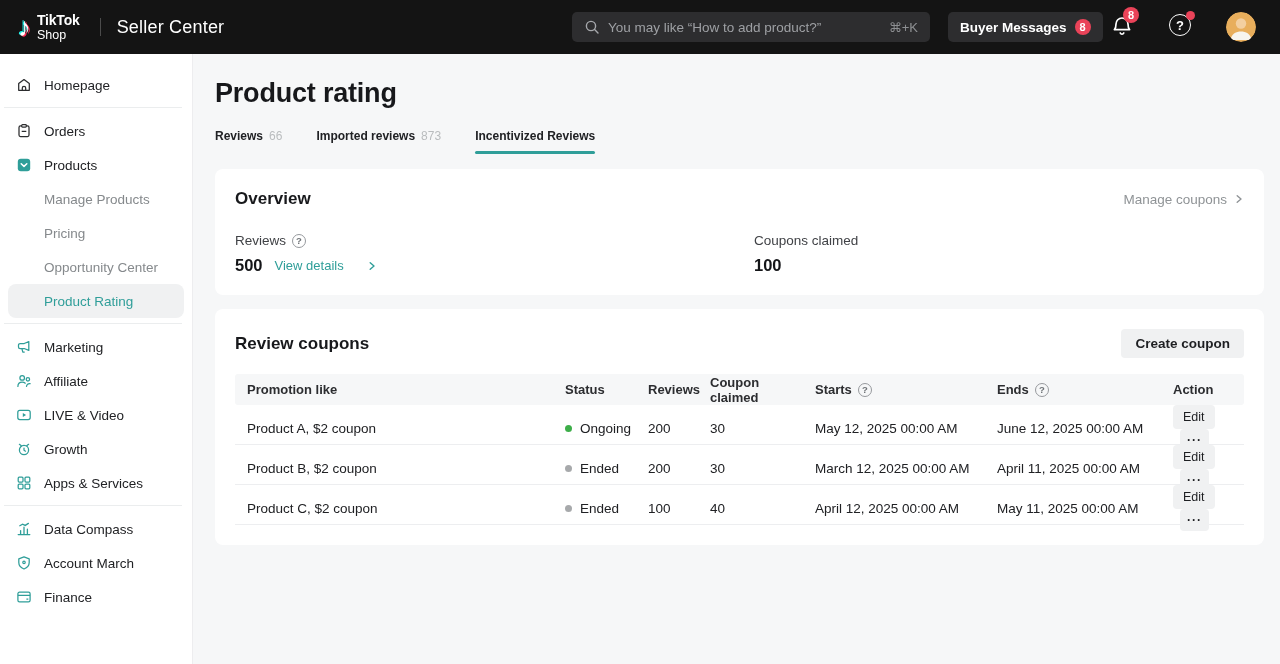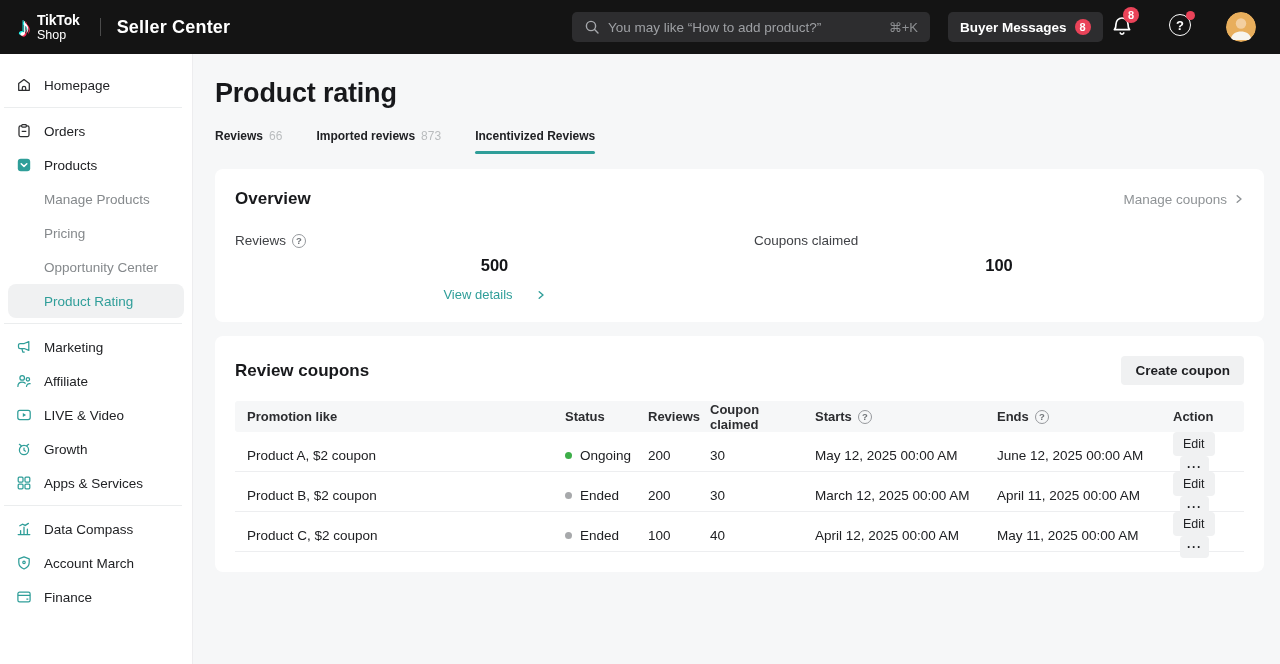--- a/index.html
+++ b/index.html
@@ -18,21 +18,21 @@
 
   
   .topbar{position:absolute;left:0;top:0;width:1280px;height:54px;background:var(--header-bg);}
   .logo-area{position:absolute;left:18px;top:0;height:54px;display:flex;align-items:center;}
   .note{font-size:26px;font-weight:700;color:#fff;line-height:1;
     text-shadow:-1.5px -1px 0 #25F4EE,1.5px 1px 0 #FE2C55;margin-right:6px;}
   .logo-text{display:flex;flex-direction:column;line-height:1;color:#fff;}
   .logo-text .l1{font-size:14px;font-weight:700;letter-spacing:-.2px;}
   .logo-text .l2{font-size:12.5px;font-weight:400;margin-top:2px;}
   .logo-divider{width:1px;height:18px;background:#4b4b4b;margin:0 16px 0 20px;}
-  .app-title{color:#fff;font-size:18px;font-weight:700;letter-spacing:.2px;}
+  .app-title{color:#fff;font-size:18px;font-weight:400;letter-spacing:.2px;}
 
   .searchbar{position:absolute;left:572px;top:12px;width:358px;height:30px;background:#2D2D2F;
     border-radius:5px;display:flex;align-items:center;padding:0 12px;gap:8px;cursor:text;}
   .searchbar .ph{flex:1;font-size:13.5px;color:#9EA0A4;white-space:nowrap;overflow:hidden;}
   .searchbar .kbd{font-size:13px;color:#8E9093;}
 
   .buyer-btn{position:absolute;left:948px;top:12px;height:30px;background:#2D2D2F;border:none;
     border-radius:5px;display:flex;align-items:center;gap:8px;padding:0 12px;cursor:pointer;}
   .buyer-btn .lbl{color:#fff;font-size:13.5px;font-weight:600;}
   .pill-badge{background:var(--red);color:#fff;font-size:11px;font-weight:700;min-width:16px;height:16px;
@@ -77,21 +77,21 @@
   .card{background:var(--card);border-radius:8px;padding:20px;}
   .card.overview{margin-top:15px;}
   .card.coupons{margin-top:14px;}
   .card-head{display:flex;justify-content:space-between;align-items:center;}
   .card-title{font-size:17px;font-weight:700;color:#18191C;}
   .manage-link{display:flex;align-items:center;gap:7px;font-size:13.5px;color:#8F9396;cursor:pointer;}
   .manage-link svg{width:10px;height:10px;color:#8F9396;}
 
   .metrics{display:grid;grid-template-columns:519px 1fr;margin-top:24px;}
   .metric-label{display:flex;align-items:center;gap:6px;font-size:13.5px;color:#404246;}
-  .metric-value-row{display:flex;align-items:center;gap:12px;margin-top:8px;flex-direction:column;}
+  .metric-value-row{display:flex;align-items:center;gap:12px;margin-top:8px;}
   .metric-value{font-size:16.5px;font-weight:700;color:#141518;}
   .view-details{display:flex;align-items:center;gap:23px;font-size:13px;color:var(--teal);cursor:pointer;}
   .view-details svg{width:10px;height:10px;color:var(--teal);}
 
   .qmark{width:14px;height:14px;border:1.2px solid #96999D;border-radius:50%;display:inline-flex;
     align-items:center;justify-content:center;font-size:9.5px;font-weight:700;color:#6E7276;cursor:pointer;flex:none;}
 
   .create-btn{background:#F0F1F2;border:none;border-radius:4px;height:29px;padding:0 14px;
     font-size:13.5px;font-weight:600;color:#1E1F22;cursor:pointer;font-family:inherit;}
 

